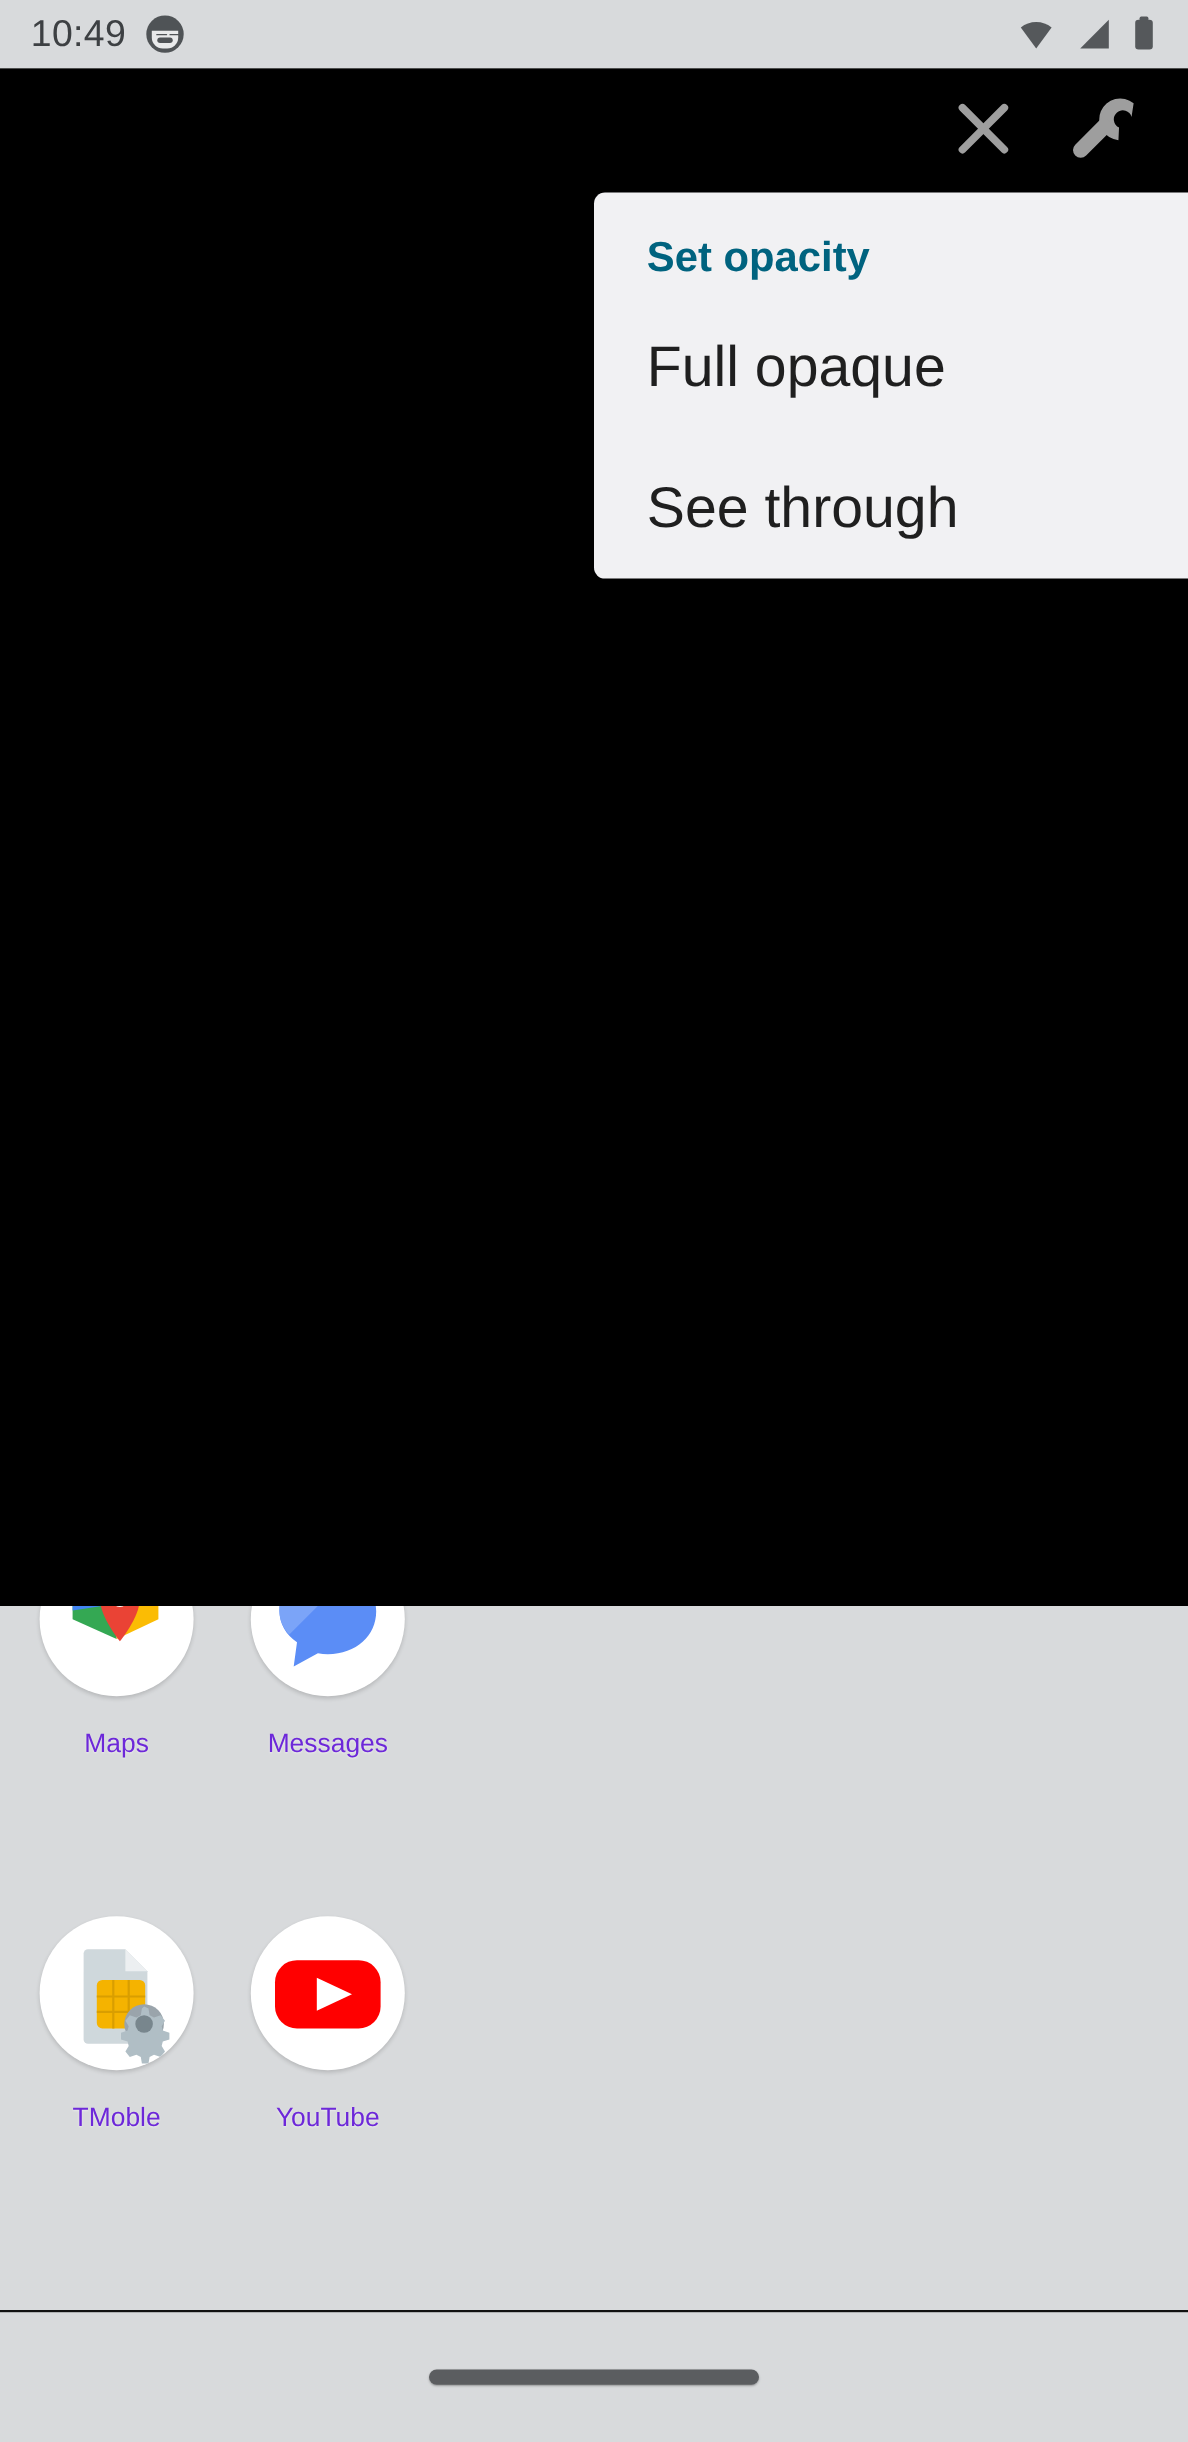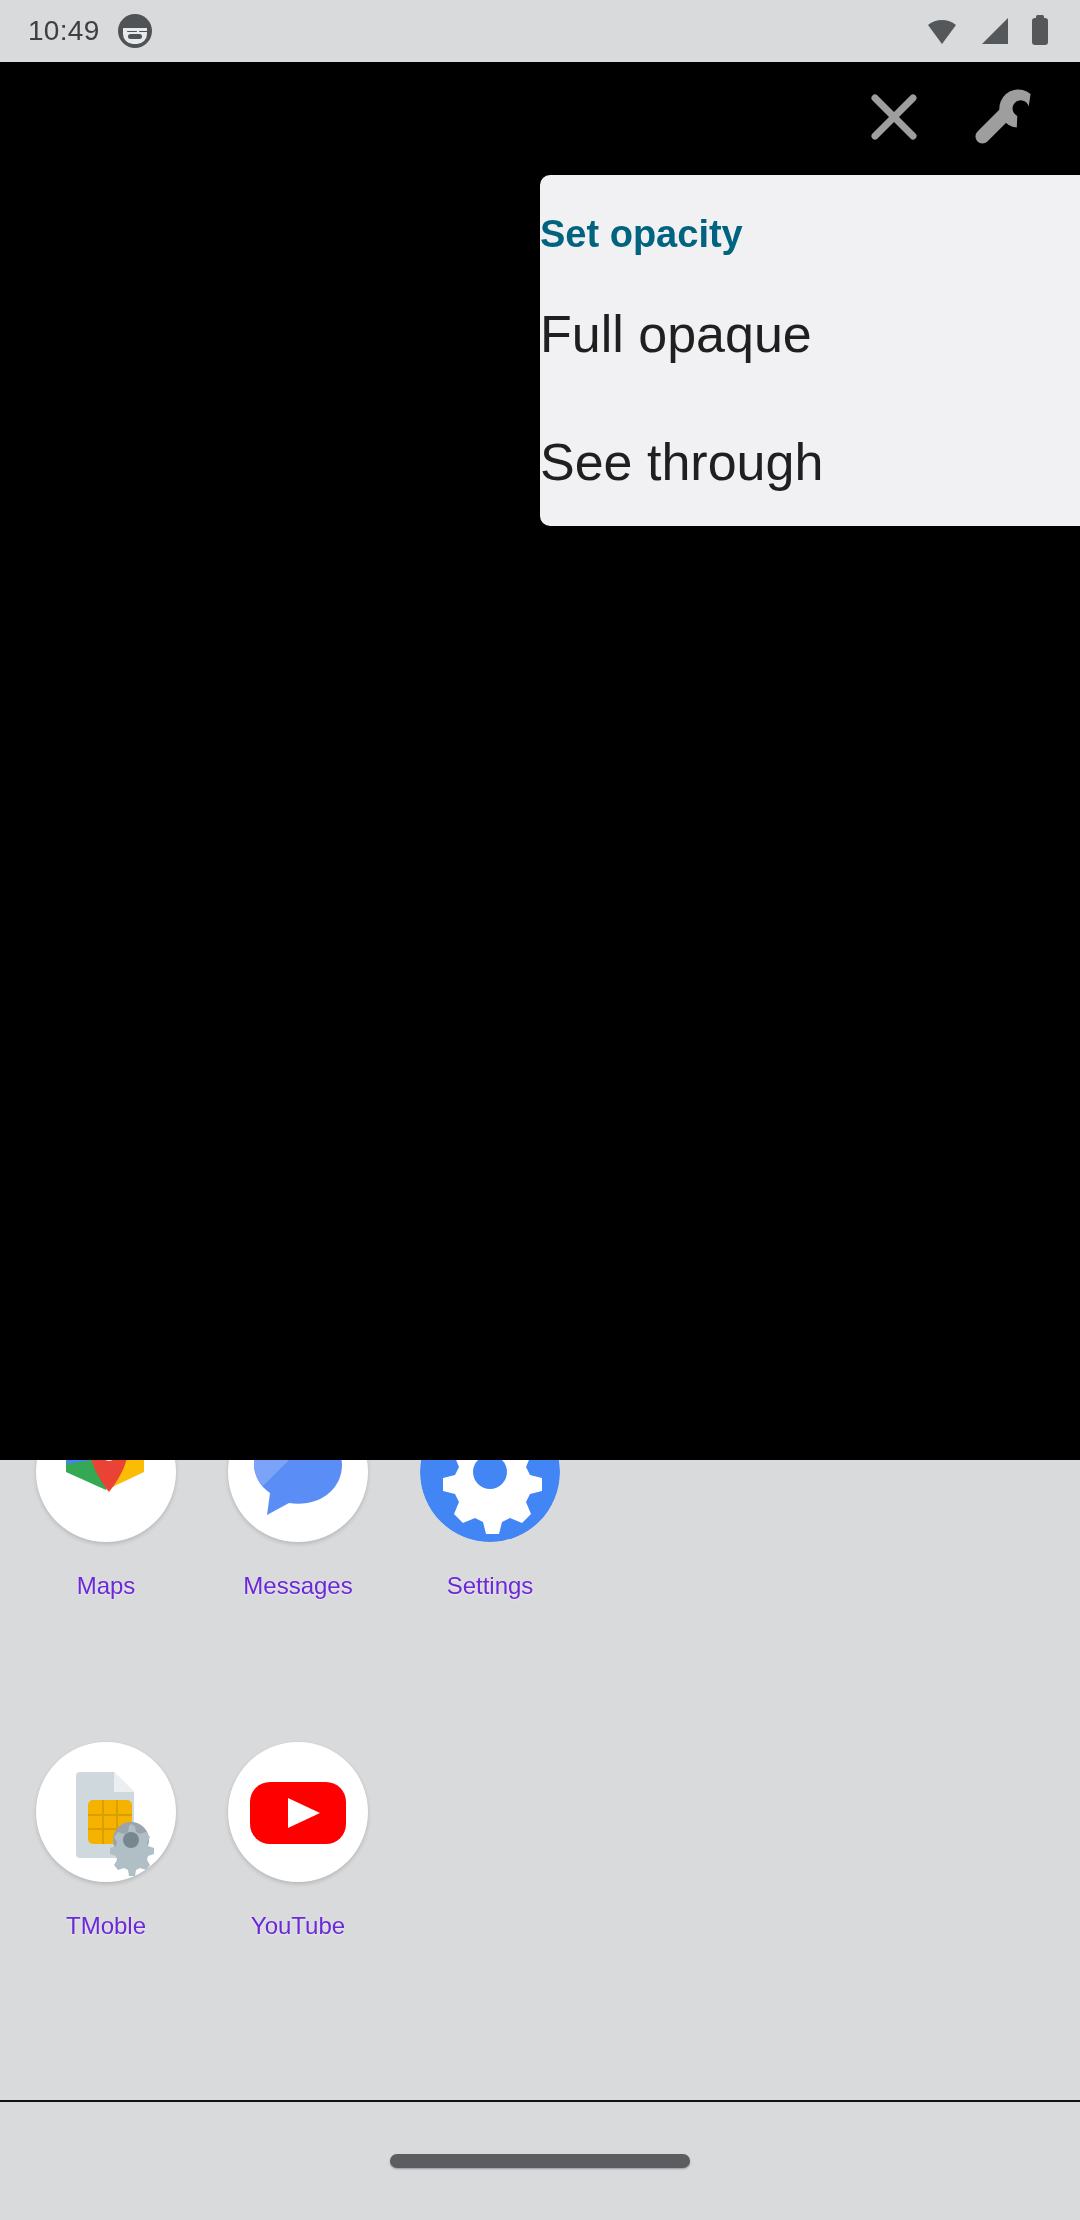--- a/index.html
+++ b/index.html
@@ -38,21 +38,21 @@
     padding: 0 28px;
     box-sizing: border-box;
     z-index: 40;
   }
   .sb-left {
     display: flex;
     align-items: center;
     gap: 18px;
   }
   #status-clock {
-    font-size: 28px;
+    font-size: 34px;
     color: #3d4043;
     font-family: "Liberation Sans", sans-serif;
     letter-spacing: 0.3px;
   }
   .sb-notif-icon {
     width: 34px; height: 34px;
     border-radius: 50%;
     background: #4f5356;
     position: relative;
     display: block;
@@ -184,20 +184,21 @@
     border-radius: 10px 0 0 10px;
     box-shadow: 0 4px 14px rgba(0,0,0,0.38);
     z-index: 35;
     padding: 0;
     overflow: hidden;
   }
   .menu-item {
     height: 132px;
     display: flex;
     align-items: center;
+    padding-left: 48px;
     box-sizing: border-box;
     font-family: "Liberation Sans", sans-serif;
   }
   .menu-item.header {
     color: #00637f;
     font-size: 38px;
     font-weight: bold;
     height: 95px;
     align-items: flex-end;
     padding-bottom: 14px;
@@ -256,30 +257,20 @@
           <svg class="ic-msg" viewBox="0 0 140 140">
             <path d="M70 24 c-26 0 -44 17 -44 38 0 12 6 22 16 29 l-3 22 22 -12 c3 0.5 6 0.8 9 0.8 26 0 44 -17 44 -39 S96 24 70 24 z" fill="#5b8df6"></path>
             <path d="M70 24 c-26 0 -44 17 -44 38 0 8 3 16 9 22 l56 -56 c-6 -3 -13 -4 -21 -4 z" fill="#7ba4f8"></path>
           </svg>
         </div>
         <div class="app-label">Messages</div>
       </div>
 
 
 
-      <div class="app-cell">
-        <div class="app-icon-wrap nobg">
-          <svg class="ic-settings" viewBox="0 0 140 140">
-            <circle cx="70" cy="70" r="70" fill="#4285f4"></circle>
-            <path d="M70 30 l9 3 3 12 8 4 12 -5 9 9 -5 12 4 8 12 3 0 13 -12 3 -4 8 5 12 -9 9 -12 -5 -8 4 -3 12 -13 0 -3 -12 -8 -4 -12 5 -9 -9 5 -12 -4 -8 -12 -3 0 -13 12 -3 4 -8 -5 -12 9 -9 12 5 8 -4 3 -12 z" fill="#ffffff"></path>
-            <circle cx="70" cy="70" r="17" fill="#4285f4"></circle>
-          </svg>
-        </div>
-        <div class="app-label">Settings</div>
-      </div>
 
     </div>
 
     <div class="app-grid" id="app-row-2">
 
       <div class="app-cell">
         <div class="app-icon-wrap">
           <svg class="ic-tmoble" viewBox="0 0 140 140">
             <path d="M44 30 h34 l20 20 v62 a4 4 0 0 1 -4 4 H44 a4 4 0 0 1 -4 -4 V34 a4 4 0 0 1 4 -4 z" fill="#cfd8dc"></path>
             <path d="M78 30 l20 20 h-20 z" fill="#eceff1"></path>

